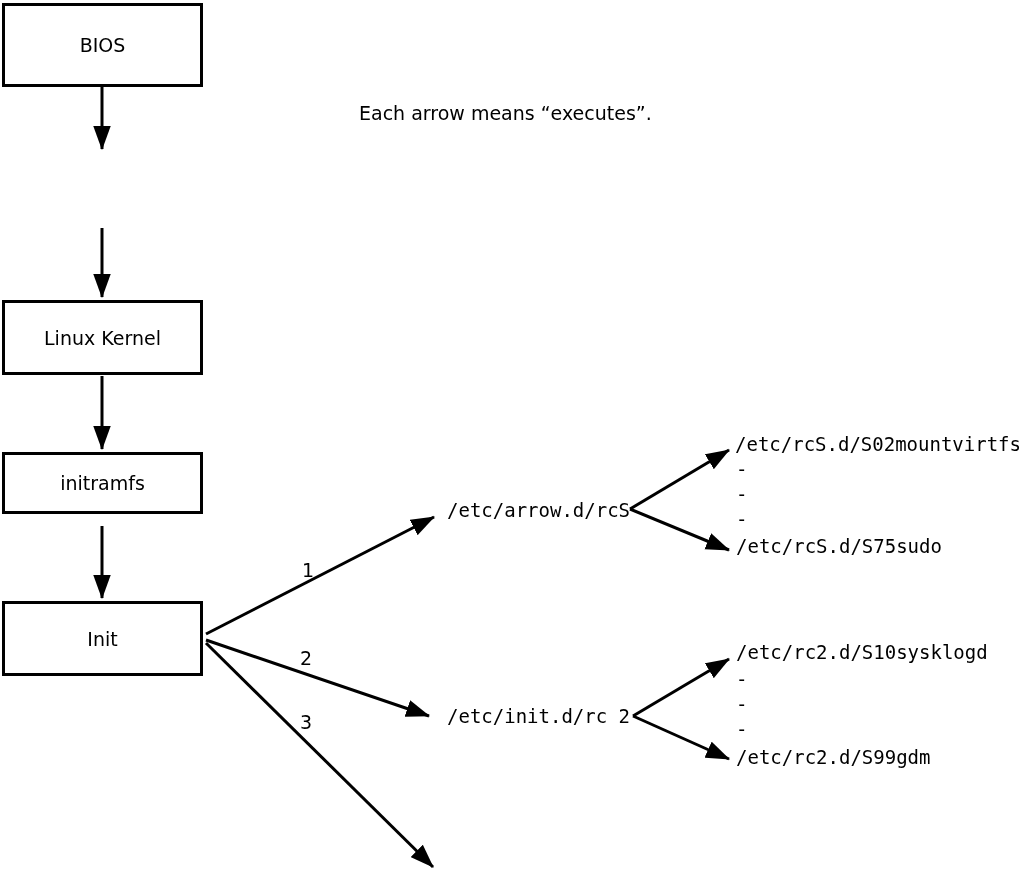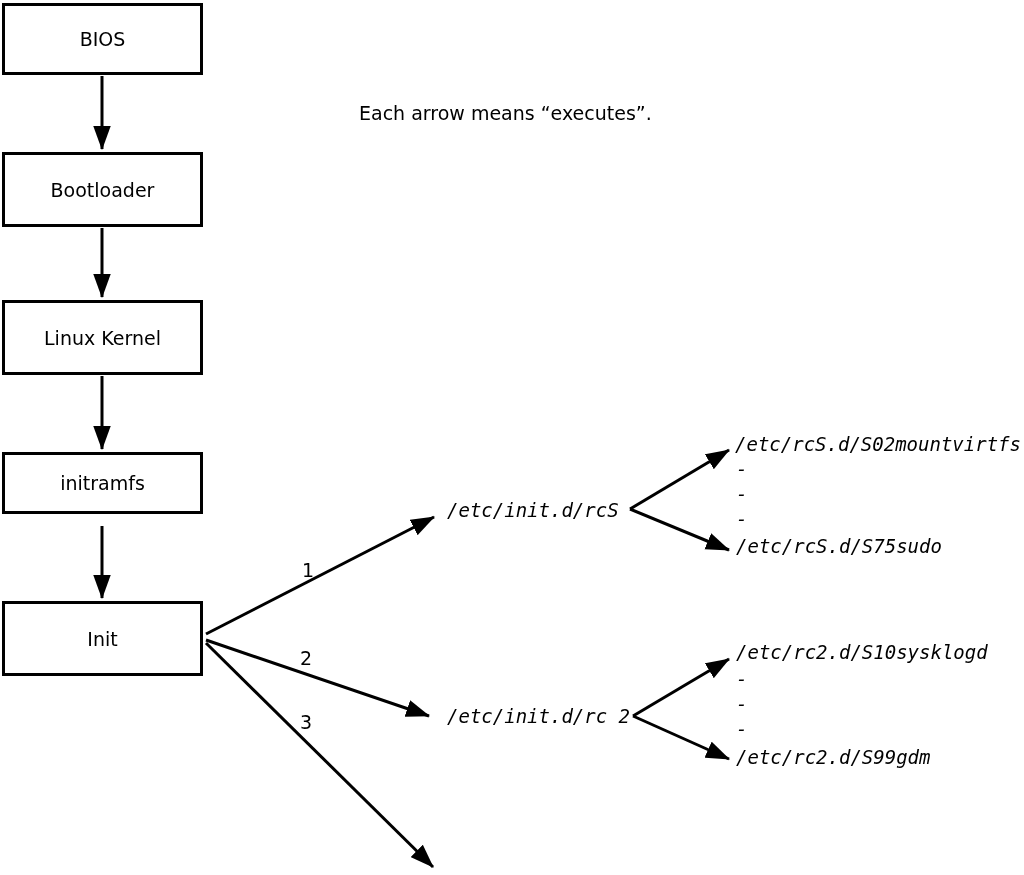--- a/index.html
+++ b/index.html
@@ -18,21 +18,21 @@
     border:3px solid #000000;
     background:#ffffff;
     display:flex;align-items:center;justify-content:center;
     font-size:19px;
   }
   .txt{
     position:absolute;
     font-size:19px;line-height:19px;
     white-space:pre;
   }
-  .mono{font-family:"DejaVu Sans Mono",monospace;font-style:italic;}
+  .mono{font-family:"DejaVu Sans Mono",monospace;}
   .note{font-size:19px;text-align:center;}
 </style>
 </head>
 <body>
 
 <div class="canvas">
 
   <svg class="arrows" viewBox="0 0 1024 875" xmlns="http://www.w3.org/2000/svg">
     <defs>
       <marker id="ah" markerUnits="userSpaceOnUse" markerWidth="24" markerHeight="18" viewBox="0 0 22 16" refX="21" refY="8" orient="auto">
@@ -50,43 +50,40 @@
       <line x1="206" y1="643" x2="433" y2="867" marker-end="url(#ah)"></line>
 
       <line x1="630" y1="509" x2="729" y2="450" marker-end="url(#ah)"></line>
       <line x1="630" y1="509" x2="729" y2="550" marker-end="url(#ah)"></line>
 
       <line x1="633" y1="716" x2="729" y2="659" marker-end="url(#ah)"></line>
       <line x1="633" y1="716" x2="729" y2="759" marker-end="url(#ah)"></line>
     </g>
   </svg>
 
-  <div class="box" style="top:3px;height:72px">
+  <div class="box" style="top:3px;height:84px">
     <span>BIOS</span>
-  </div>
-  <div class="box" style="top:152px;height:75px">
-    <span>Bootloader</span>
   </div>
   <div class="box" style="top:300px;height:75px">
     <span>Linux Kernel</span>
   </div>
   <div class="box" style="top:452px;height:62px">
     <span>initramfs</span>
   </div>
   <div class="box" style="top:601px;height:75px">
     <span>Init</span>
   </div>
 
   <div class="txt note" style="left:359px;top:104px">Each arrow means “executes”.</div>
 
   <div class="txt" style="left:302px;top:561px">1</div>
   <div class="txt" style="left:300px;top:649px">2</div>
   <div class="txt" style="left:300px;top:713px">3</div>
 
-  <div class="txt mono" style="left:447px;top:501px">/etc/init.d/rcS</div>
+  <div class="txt mono" style="left:447px;top:501px">/etc/arrow.d/rcS</div>
   <div class="txt mono" style="left:447px;top:707px">/etc/init.d/rc 2</div>
   <div class="txt mono" style="left:447px;top:891px">getty</div>
 
   <div class="txt mono" style="left:735px;top:435px">/etc/rcS.d/S02mountvirtfs</div>
   <div class="txt mono" style="left:736px;top:460px">-</div>
   <div class="txt mono" style="left:736px;top:485px">-</div>
   <div class="txt mono" style="left:736px;top:510px">-</div>
   <div class="txt mono" style="left:736px;top:537px">/etc/rcS.d/S75sudo</div>
 
   <div class="txt mono" style="left:736px;top:643px">/etc/rc2.d/S10sysklogd</div>

